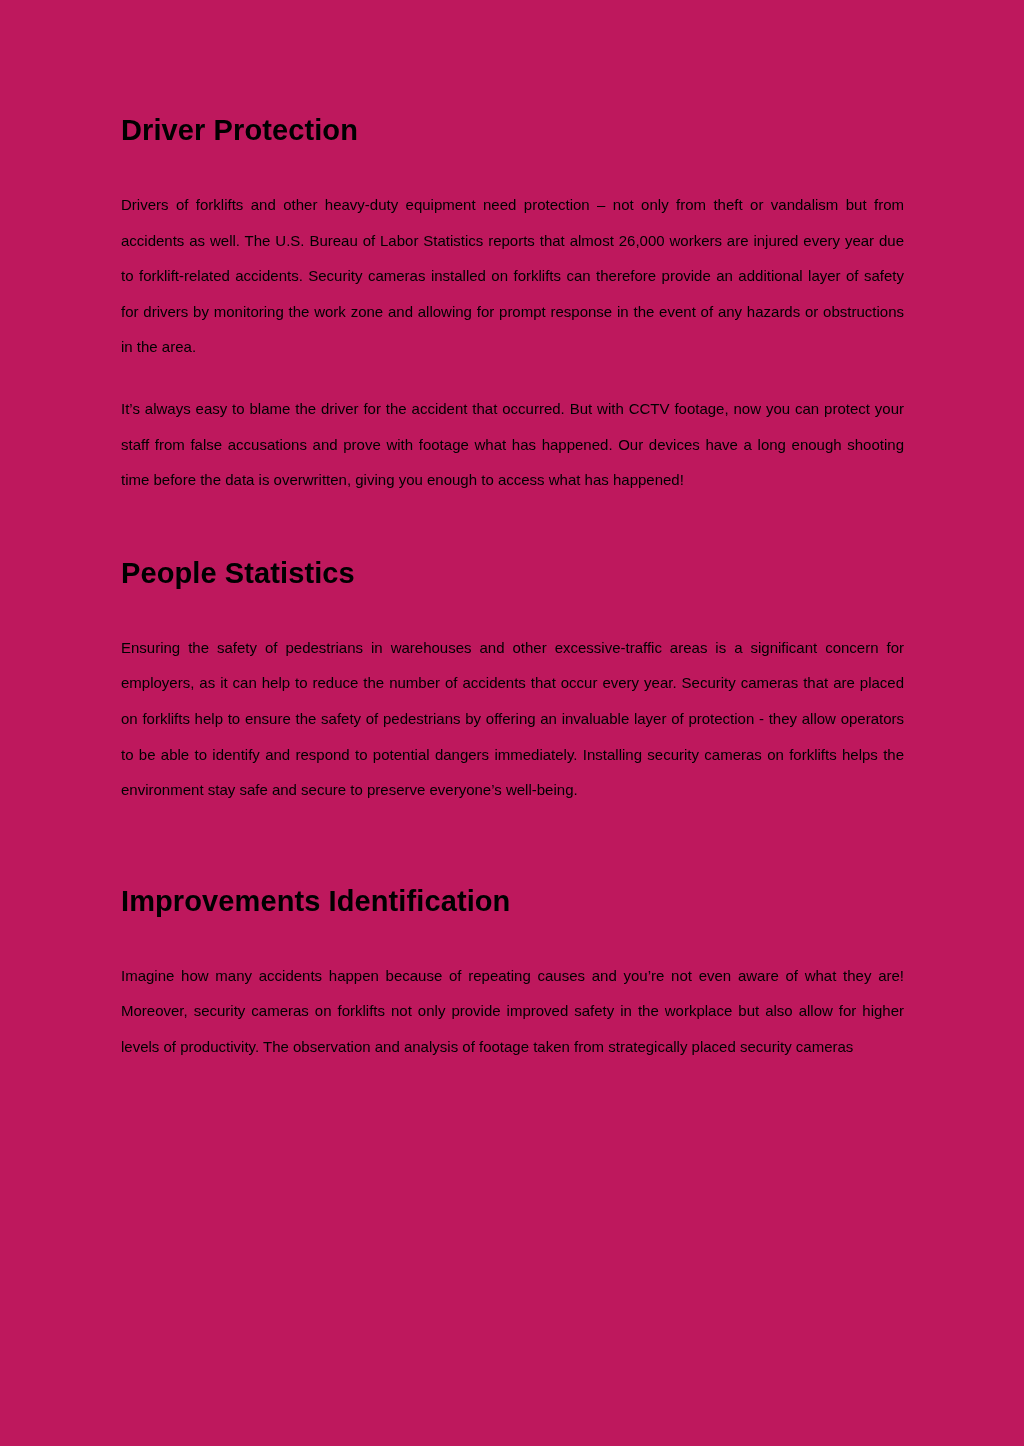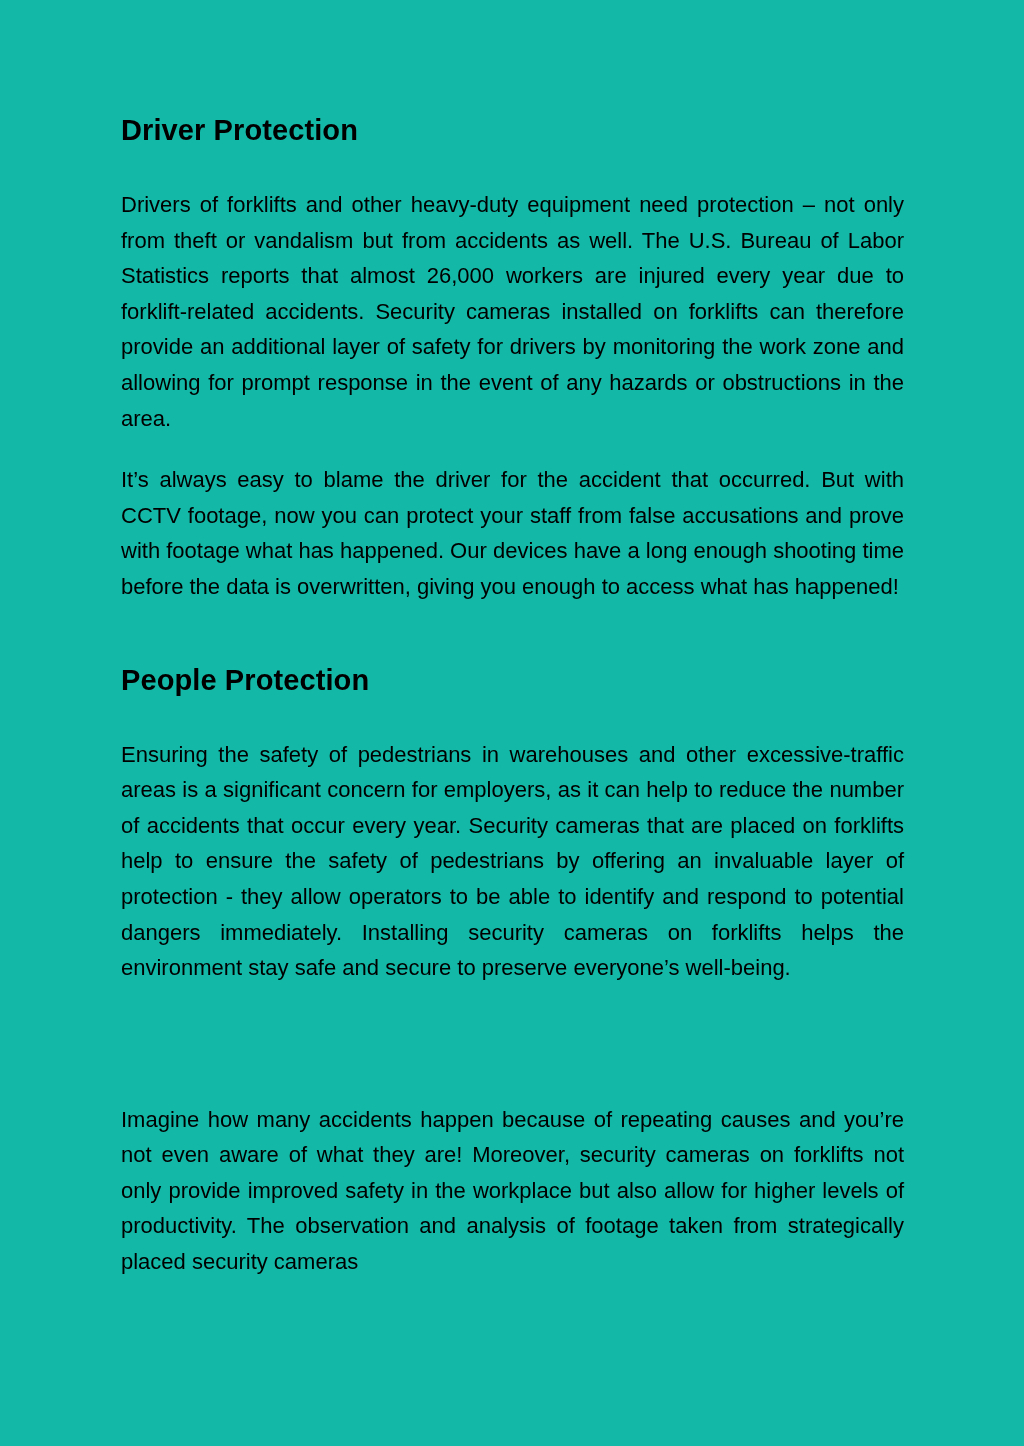--- a/index.html
+++ b/index.html
@@ -11,21 +11,21 @@
     width: 1024px;
     height: 1446px;
     font-family: "Liberation Sans", sans-serif;
     color: #000000;
     -webkit-font-smoothing: antialiased;
   }
   .page {
     position: relative;
     width: 1024px;
     height: 1446px;
-    background: #14b8a6;
+    background: #be185d;
     box-sizing: border-box;
     overflow: hidden;
   }
   .content {
     position: absolute;
     left: 121px;
     top: 113px;
     width: 783px;
   }
   h2.section-heading {
@@ -33,21 +33,21 @@
     font-size: 29px;
     font-weight: bold;
     line-height: 34px;
     letter-spacing: 0.1px;
     color: #000000;
     margin: 0;
     padding: 0;
   }
   p.body-text {
     font-family: "Liberation Sans", sans-serif;
-    font-size: 22px;
+    font-size: 15px;
     font-weight: normal;
     line-height: 35.6px;
     color: #000000;
     margin: 0;
     padding: 0;
     text-align: justify;
     text-justify: inter-word;
     word-spacing: 0px;
   }
   
@@ -63,24 +63,25 @@
   <div class="content">
 
     <h2 class="section-heading">Driver Protection</h2>
     <div class="gap-heading-to-para"></div>
     <p class="body-text">Drivers of forklifts and other heavy-duty equipment need protection – not only from theft or vandalism but from accidents as well. The U.S. Bureau of Labor Statistics reports that almost 26,000 workers are injured every year due to forklift-related accidents. Security cameras installed on forklifts can therefore provide an additional layer of safety for drivers by monitoring the work zone and allowing for prompt response in the event of any hazards or obstructions in the area.</p>
     <div class="gap-para-to-para"></div>
     <p class="body-text">It’s always easy to blame the driver for the accident that occurred. But with CCTV footage, now you can protect your staff from false accusations and prove with footage what has happened. Our devices have a long enough shooting time before the data is overwritten, giving you enough to access what has happened!</p>
 
     <div class="gap-para-to-heading"></div>
 
-    <h2 class="section-heading">People Protection</h2>
+    <h2 class="section-heading">People Statistics</h2>
     <div class="gap-heading-to-para"></div>
     <p class="body-text">Ensuring the safety of pedestrians in warehouses and other excessive-traffic areas is a significant concern for employers, as it can help to reduce the number of accidents that occur every year. Security cameras that are placed on forklifts help to ensure the safety of pedestrians by offering an invaluable layer of protection - they allow operators to be able to identify and respond to potential dangers immediately. Installing security cameras on forklifts helps the environment stay safe and secure to preserve everyone’s well-being.</p>
     <div class="gap-para-to-para"></div>
 
     <div class="gap-para-to-heading" style="height:50px;"></div>
 
+    <h2 class="section-heading">Improvements Identification</h2>
     <div class="gap-heading-to-para-2"></div>
     <p class="body-text">Imagine how many accidents happen because of repeating causes and you’re not even aware of what they are! Moreover, security cameras on forklifts not only provide improved safety in the workplace but also allow for higher levels of productivity. The observation and analysis of footage taken from strategically placed security cameras</p>
 
   </div>
 </div>
 
 </body></html>

